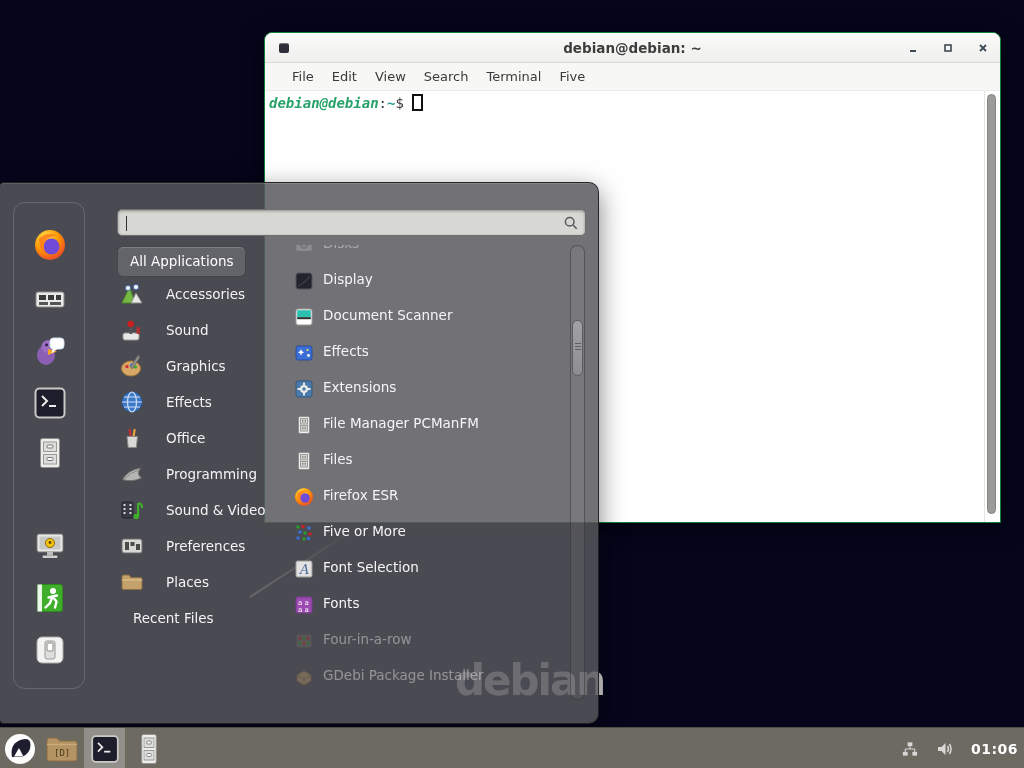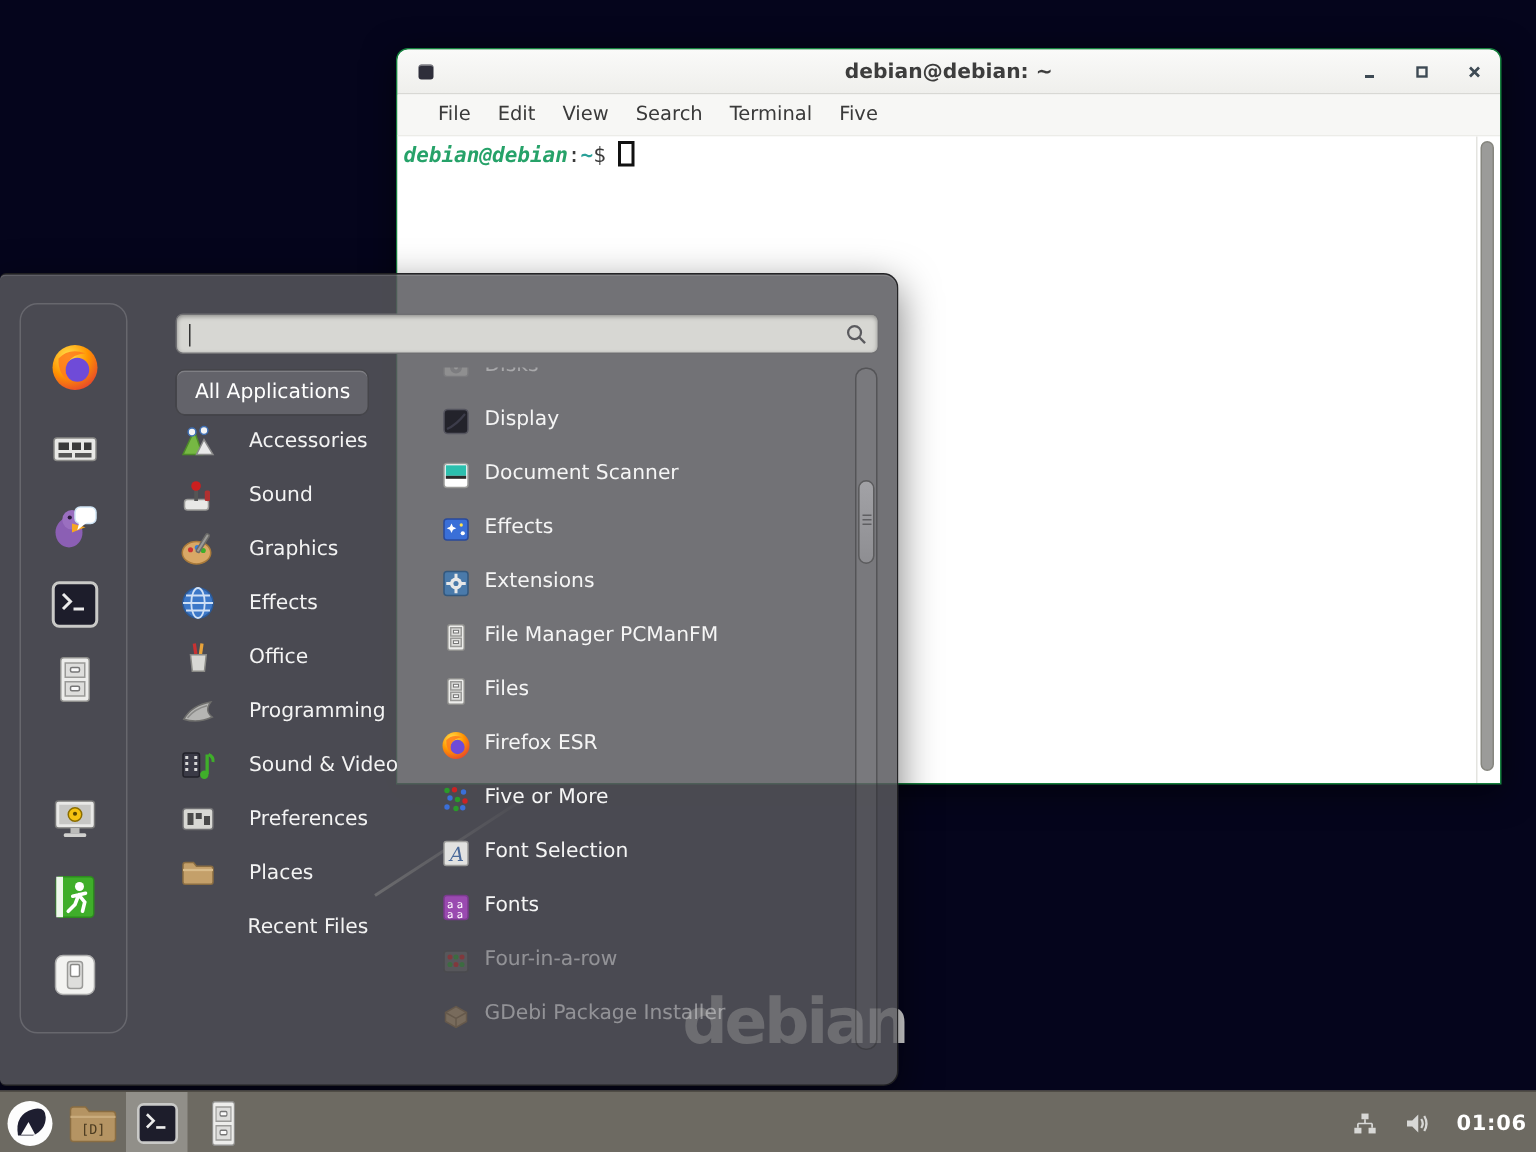--- a/index.html
+++ b/index.html
@@ -60,21 +60,21 @@
   .searchbox .caret { position:absolute; left:8px; top:6px; width:1px; height:15px; background:#333; }
   .searchbox .mag { position:absolute; right:7px; top:6px; }
   .allapps { position:absolute; left:117px; top:63px; width:129px; height:31px;
              background:rgba(255,255,255,0.14); border:1px solid rgba(0,0,0,0.3); border-radius:6px;
              box-shadow:inset 0 1px 0 rgba(255,255,255,0.18);
              font-size:13.5px; color:#fff; line-height:29px; padding-left:12px; }
   .cat-col { position:absolute; left:117px; top:93px; width:150px; }
   .cat-row { height:36px; display:flex; align-items:center; }
   .cat-row .cicon { width:24px; height:24px; margin-left:3px; flex:none; }
   .cat-row .clabel { margin-left:22px; font-size:13.5px; color:#f3f3f3; white-space:nowrap; }
-  .cat-row.noicon .clabel { margin-left:48px; }
+  .cat-row.noicon .clabel { margin-left:16px; }
   .apps-col { position:absolute; left:266px; top:62px; width:300px; height:456px; overflow:hidden; }
   .apps-inner { margin-top:-10px; }
   .app-row { height:36px; display:flex; }
   .app-row .aicon { width:20px; height:20px; margin-left:28px; flex:none; }
   .app-row .alabel { margin-left:9px; font-size:13.5px; color:#f5f5f5; white-space:nowrap; }
   .app-row.dim { opacity:0.42; }
   .menu-scroll { position:absolute; left:570px; top:62px; width:15px; height:455px;
                  background:rgba(255,255,255,0.05); border:1px solid rgba(40,40,42,0.45); border-radius:7px; }
   .menu-scroll .mthumb { position:absolute; left:1px; top:74px; width:11px; height:56px;
                  background:linear-gradient(#a2a2a6,#8e8e92); border:1px solid #5c5c5e; border-radius:6px; }

